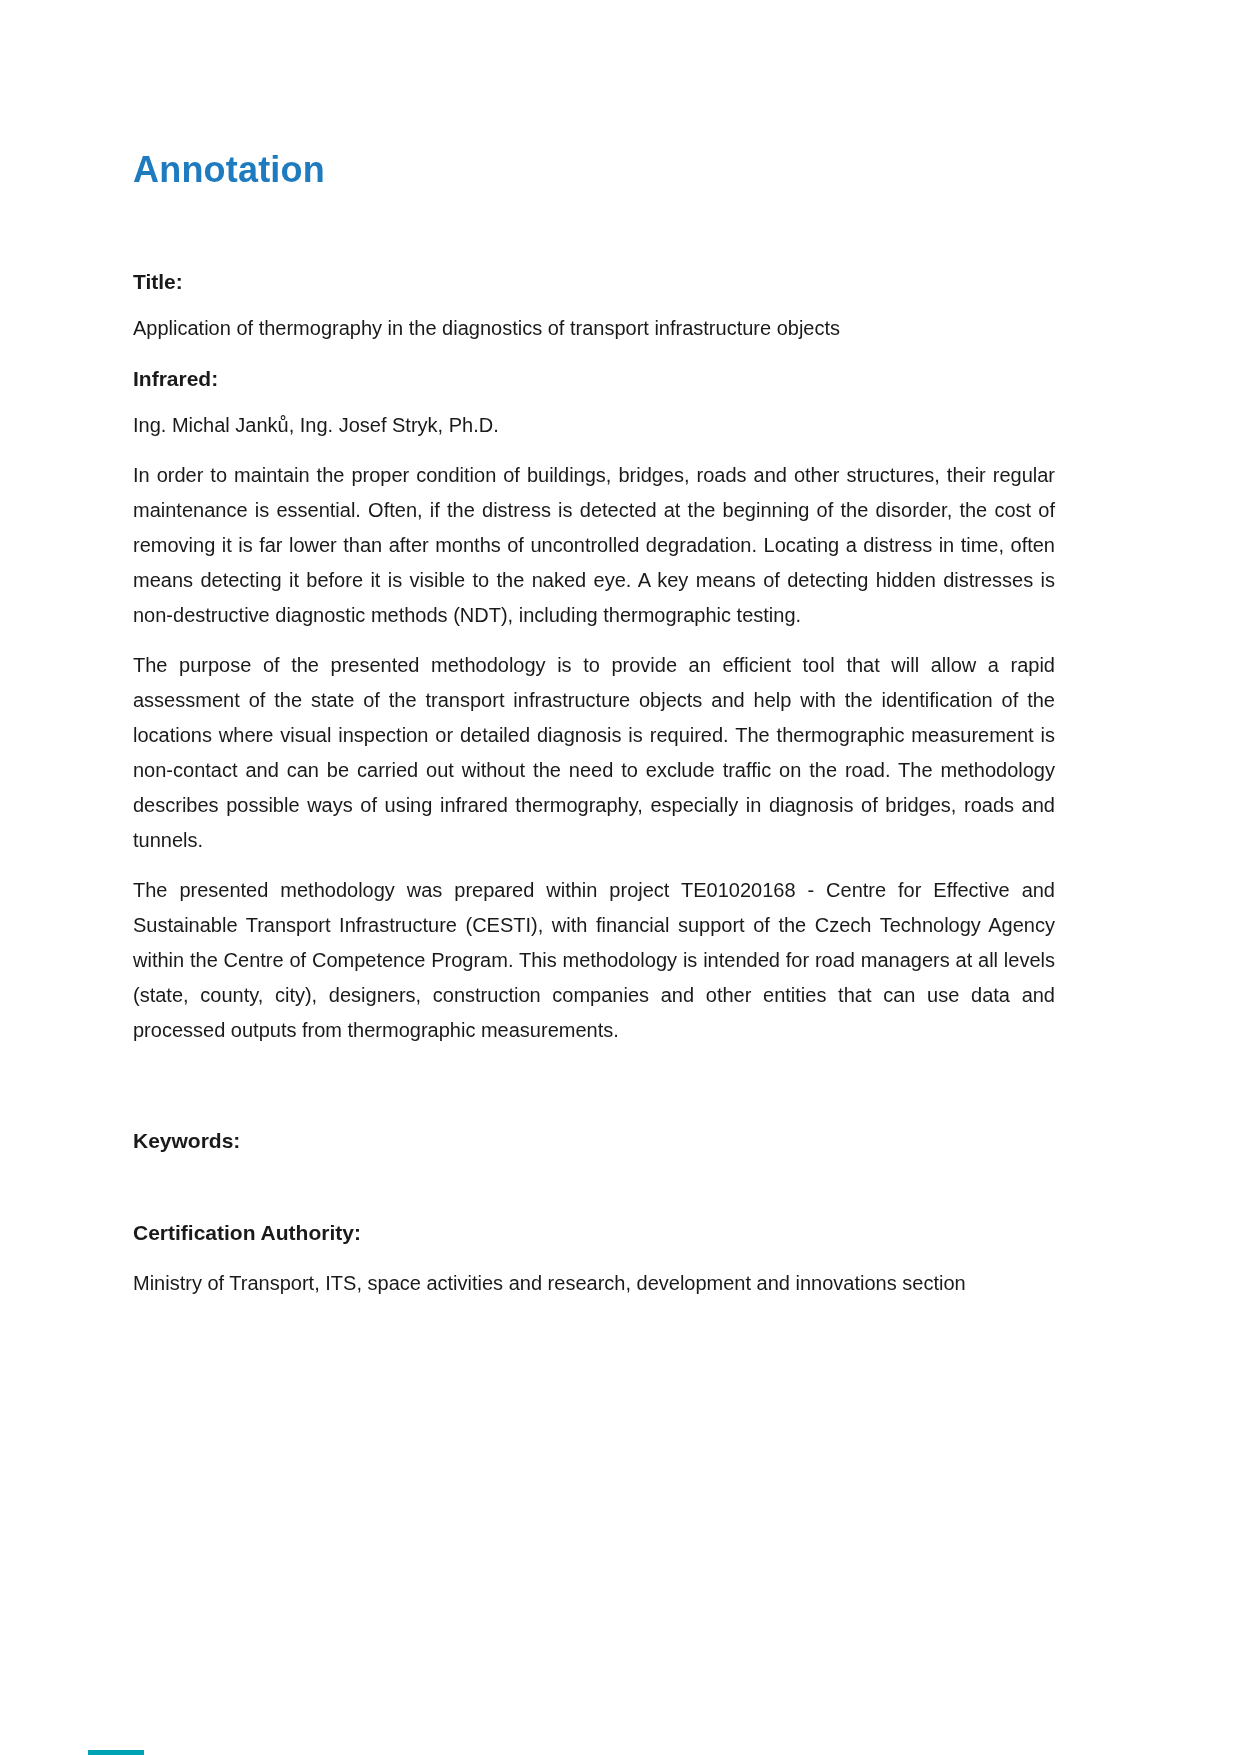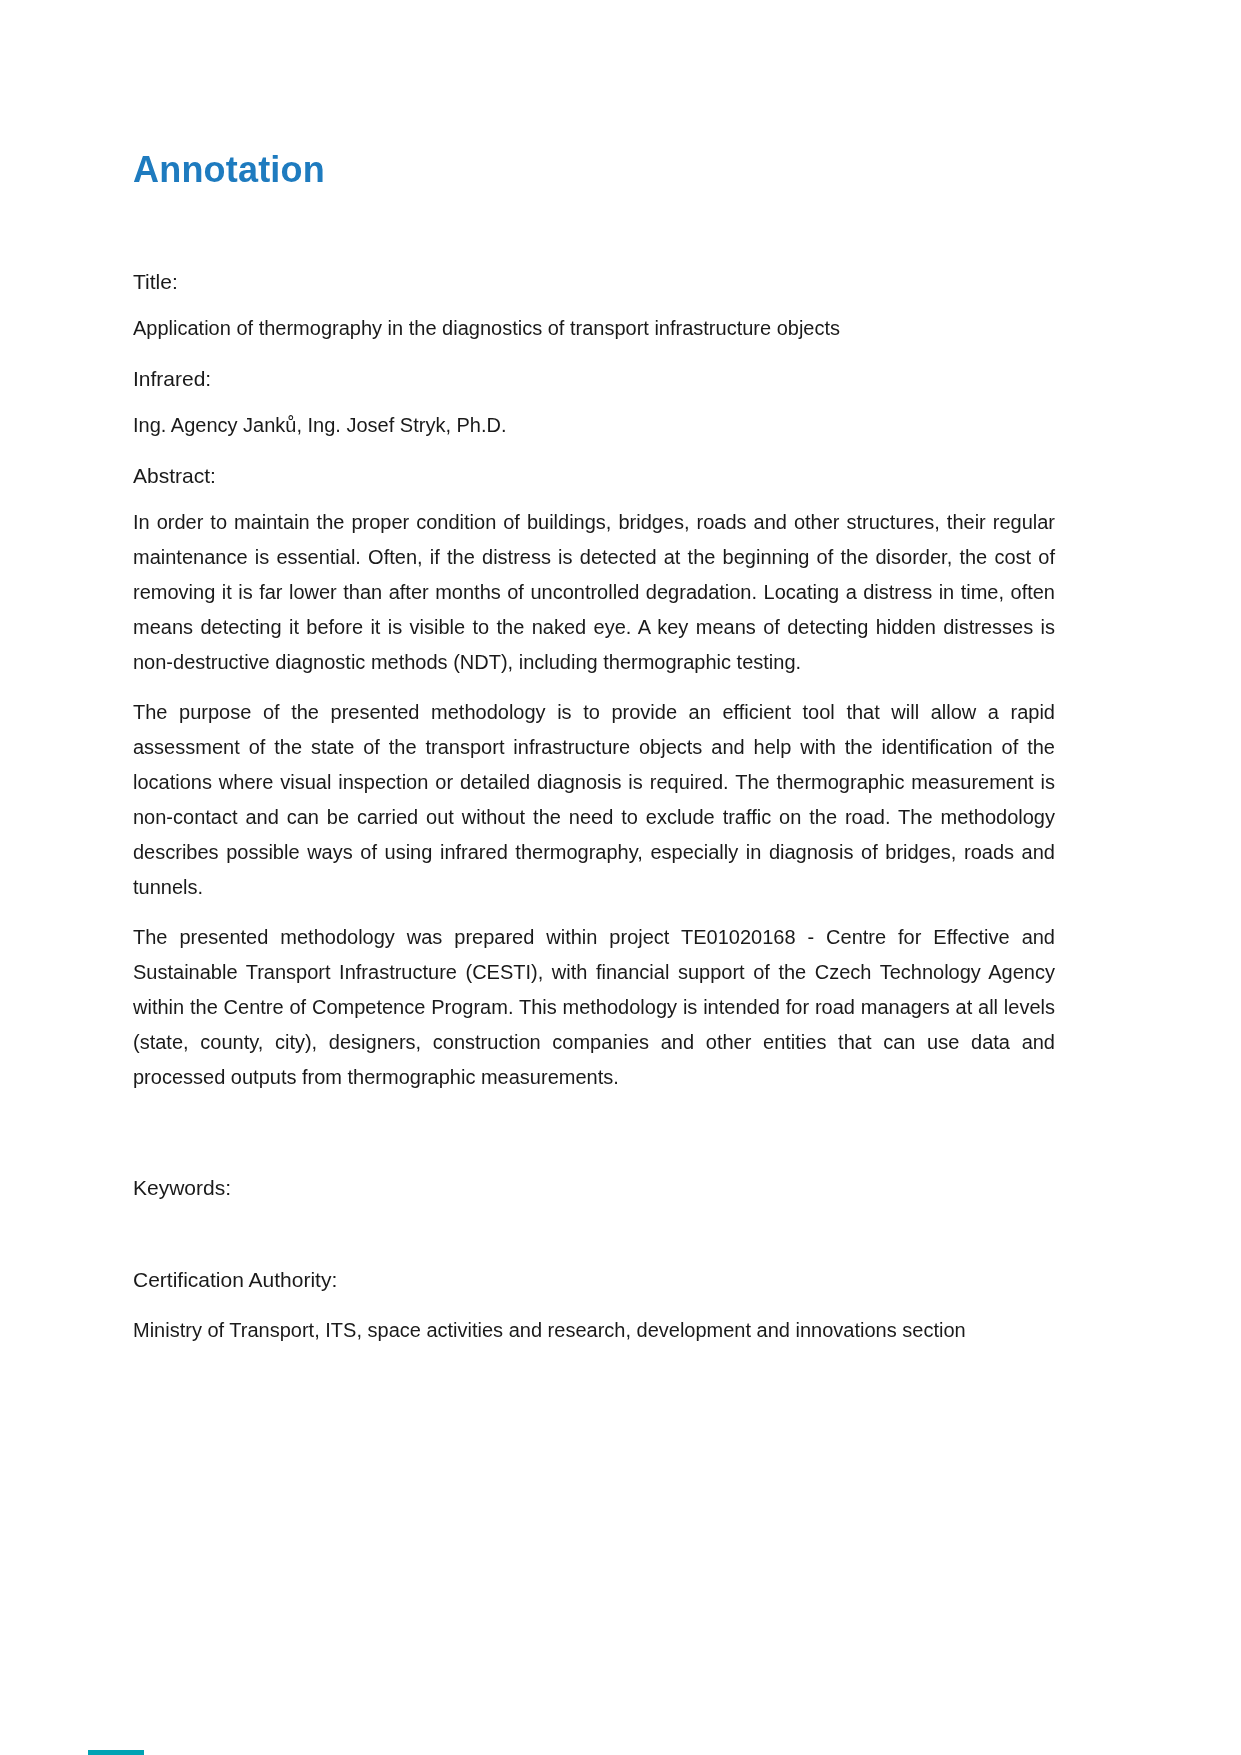--- a/index.html
+++ b/index.html
@@ -24,21 +24,21 @@
     font-size: 36px;
     line-height: 40px;
     font-weight: bold;
     color: var(--heading-blue, #1e7bbf);
     letter-spacing: 0.2px;
   }
   .label {
     margin: 0 0 12px 0;
     font-size: 21px;
     line-height: 35px;
-    font-weight: normal;
+    font-weight: bold;
     color: var(--body-text, #1a1a1a);
   }
   .label.tight {
     margin-bottom: 16px;
   }
   .para {
     margin: 6px 0 15px 0;
     font-size: 20px;
     line-height: 35px;
     color: var(--body-text, #1a1a1a);
@@ -65,25 +65,24 @@
 
   <h1 class="doc-heading">Annotation</h1>
 
   <section>
     <p class="label">Title:</p>
     <p class="para">Application of thermography in the diagnostics of transport infrastructure objects</p>
   </section>
 
   <section>
     <p class="label">Infrared:</p>
-    <p class="para">Ing. Agency Janků, Ing. Josef Stryk, Ph.D.</p>
+    <p class="para">Ing. Michal Janků, Ing. Josef Stryk, Ph.D.</p>
   </section>
 
   <section>
-    <p class="label">Abstract:</p>
     <p class="para justify">In order to maintain the proper condition of buildings, bridges, roads and other structures, their regular maintenance is essential. Often, if the distress is detected at the beginning of the disorder, the cost of removing it is far lower than after months of uncontrolled degradation. Locating a distress in time, often means detecting it before it is visible to the naked eye. A key means of detecting hidden distresses is non-destructive diagnostic methods (NDT), including thermographic testing.</p>
     <p class="para justify">The purpose of the presented methodology is to provide an efficient tool that will allow a rapid assessment of the state of the transport infrastructure objects and help with the identification of the locations where visual inspection or detailed diagnosis is required. The thermographic measurement is non-contact and can be carried out without the need to exclude traffic on the road. The methodology describes possible ways of using infrared thermography, especially in diagnosis of bridges, roads and tunnels.</p>
     <p class="para justify">The presented methodology was prepared within project TE01020168 - Centre for Effective and Sustainable Transport Infrastructure (CESTI), with financial support of the Czech Technology Agency within the Centre of Competence Program. This methodology is intended for road managers at all levels (state, county, city), designers, construction companies and other entities that can use data and processed outputs from thermographic measurements.</p>
   </section>
 
   <div class="spacer-lg"></div>
 
   <section>
     <p class="label">Keywords:</p>
   </section>

